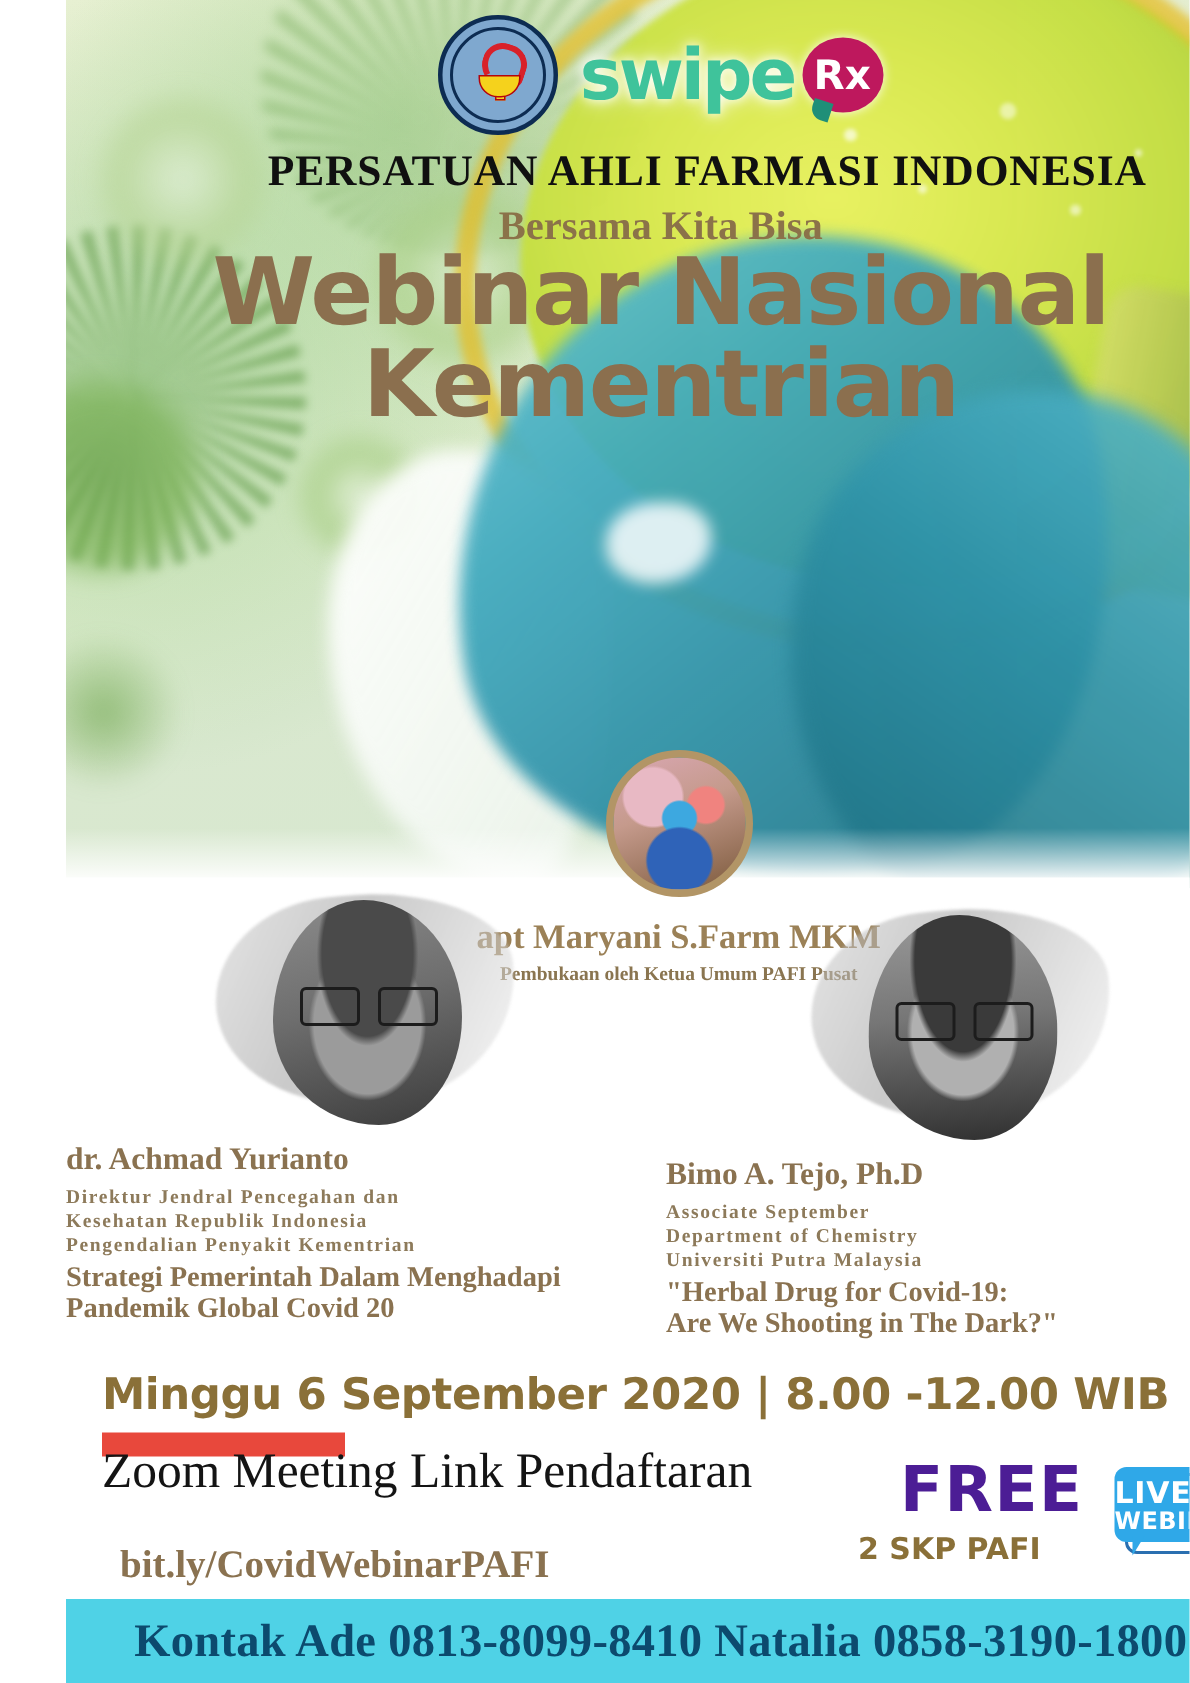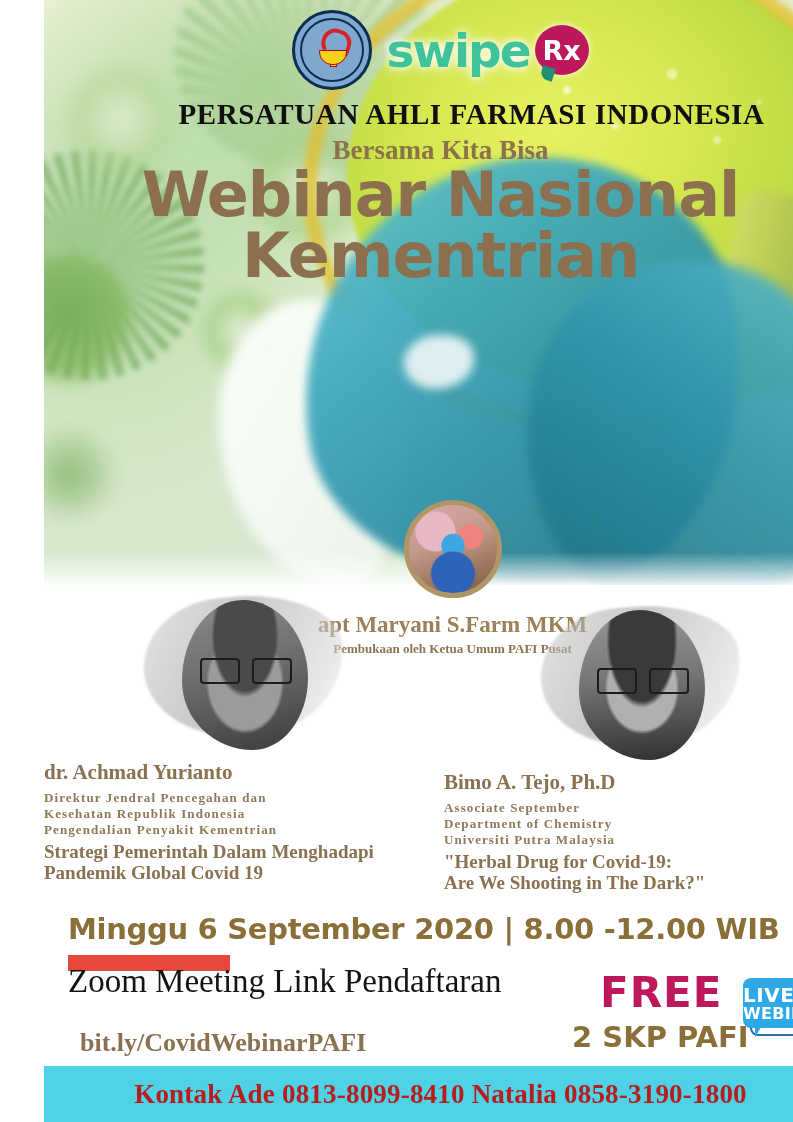--- a/index.html
+++ b/index.html
@@ -279,26 +279,26 @@
     font-family:"Liberation Serif", serif;font-size:33px;color:#141414;
   }
   .bitly{
     position:absolute;left:36px;top:1028px;
     font-family:"Liberation Serif", serif;font-weight:bold;font-size:26px;color:#8a7250;
   }
 
   
   .free{
     position:absolute;left:556px;top:968px;
-    font-family:"DejaVu Sans", sans-serif;font-weight:bold;font-size:42px;color:#be185d;
+    font-family:"DejaVu Sans", sans-serif;font-weight:bold;font-size:42px;color:#4c1d95;
     letter-spacing:1px;
   }
   .skp{
     position:absolute;left:528px;top:1020px;
-    font-family:"DejaVu Sans", sans-serif;font-weight:bold;font-size:29px;color:#8a7038;
+    font-family:"DejaVu Sans", sans-serif;font-weight:bold;font-size:20px;color:#8a7038;
   }
 
   
   .live-badge{
     position:absolute;left:697px;top:978px;width:78px;height:62px;
   }
   .live-frame{
     position:absolute;left:9px;top:4px;width:66px;height:50px;
     border:2px solid #2a6fb0;border-radius:8px;
   }
@@ -325,21 +325,21 @@
     border-top:6px solid transparent;border-bottom:6px solid transparent;
     margin-left:3px;
   }
 
   
   .footer{
     position:absolute;left:0;bottom:0;width:793px;height:56px;
     background:#4fd2e6;display:flex;align-items:center;justify-content:center;
   }
   .footer-txt{
-    font-family:"Liberation Serif", serif;font-weight:bold;font-size:27px;color:#b91c1c;
+    font-family:"Liberation Serif", serif;font-weight:bold;font-size:31px;color:#0c4a6e;
     letter-spacing:.2px;
   }
 </style>
 </head>
 <body>
 
 <div class="poster">
 
   <div class="bg-photo">
     <div class="spiky"></div>
@@ -399,21 +399,21 @@
       </div>
     </div>
     <div class="sp-name">dr. Achmad Yurianto</div>
     <div class="sp-aff">
       <div>Direktur Jendral Pencegahan dan</div>
       <div>Kesehatan Republik Indonesia</div>
       <div>Pengendalian Penyakit Kementrian</div>
     </div>
     <div class="sp-topic">
       <div>Strategi Pemerintah Dalam Menghadapi</div>
-      <div>Pandemik Global Covid  19</div>
+      <div>Pandemik Global Covid  20</div>
     </div>
   </div>
 
   <div class="speaker speaker-r">
     <div class="sp-photo">
       <div class="brush"></div>
       <div class="face face-r">
         <div class="glasses"></div>
       </div>
     </div>

